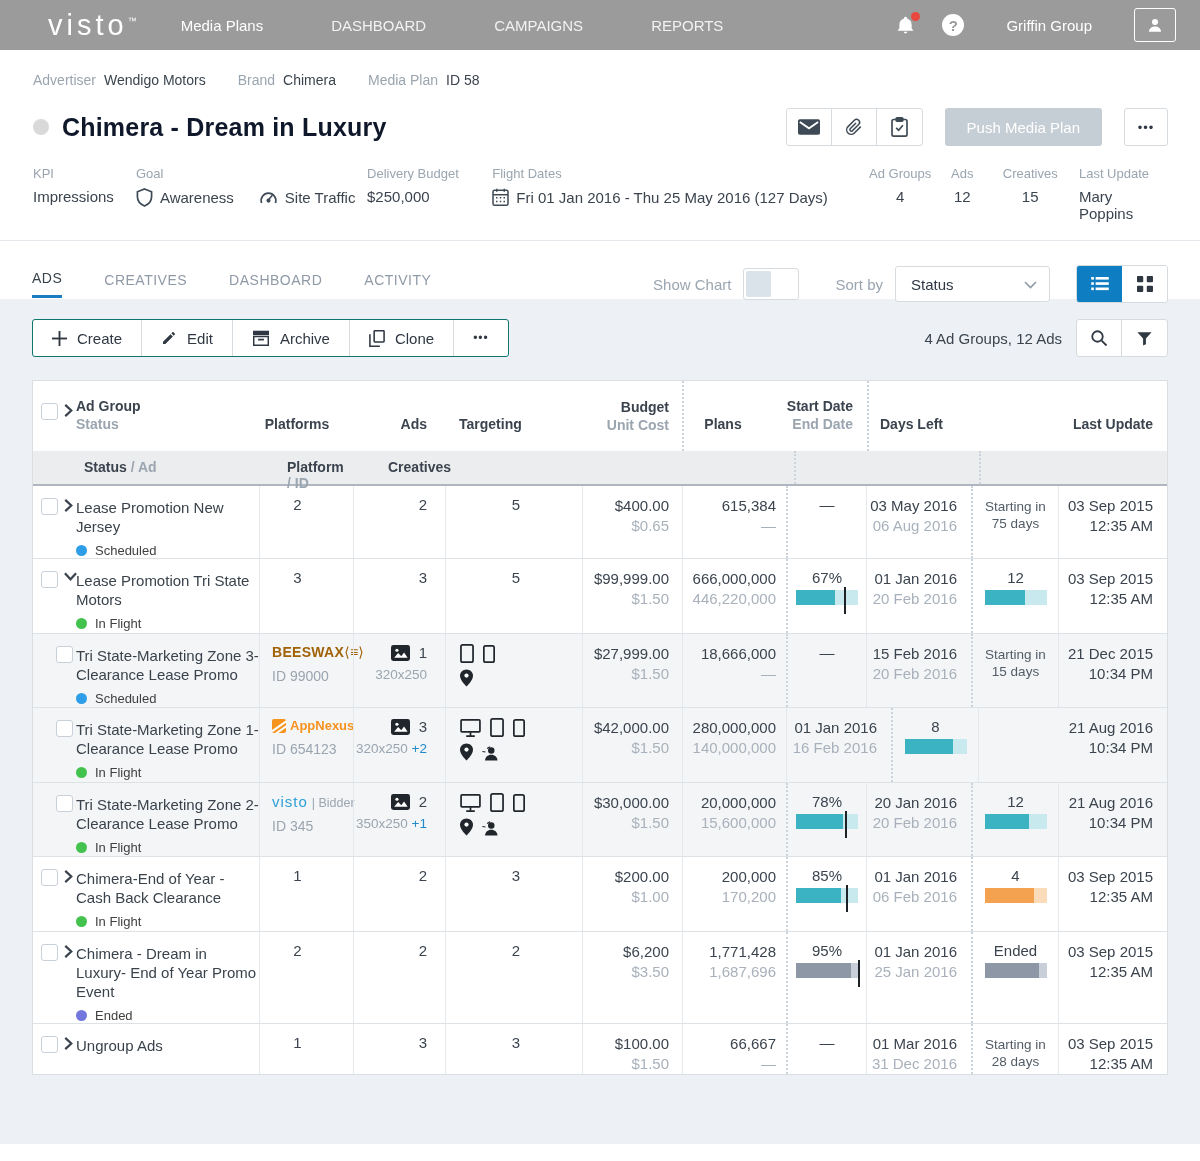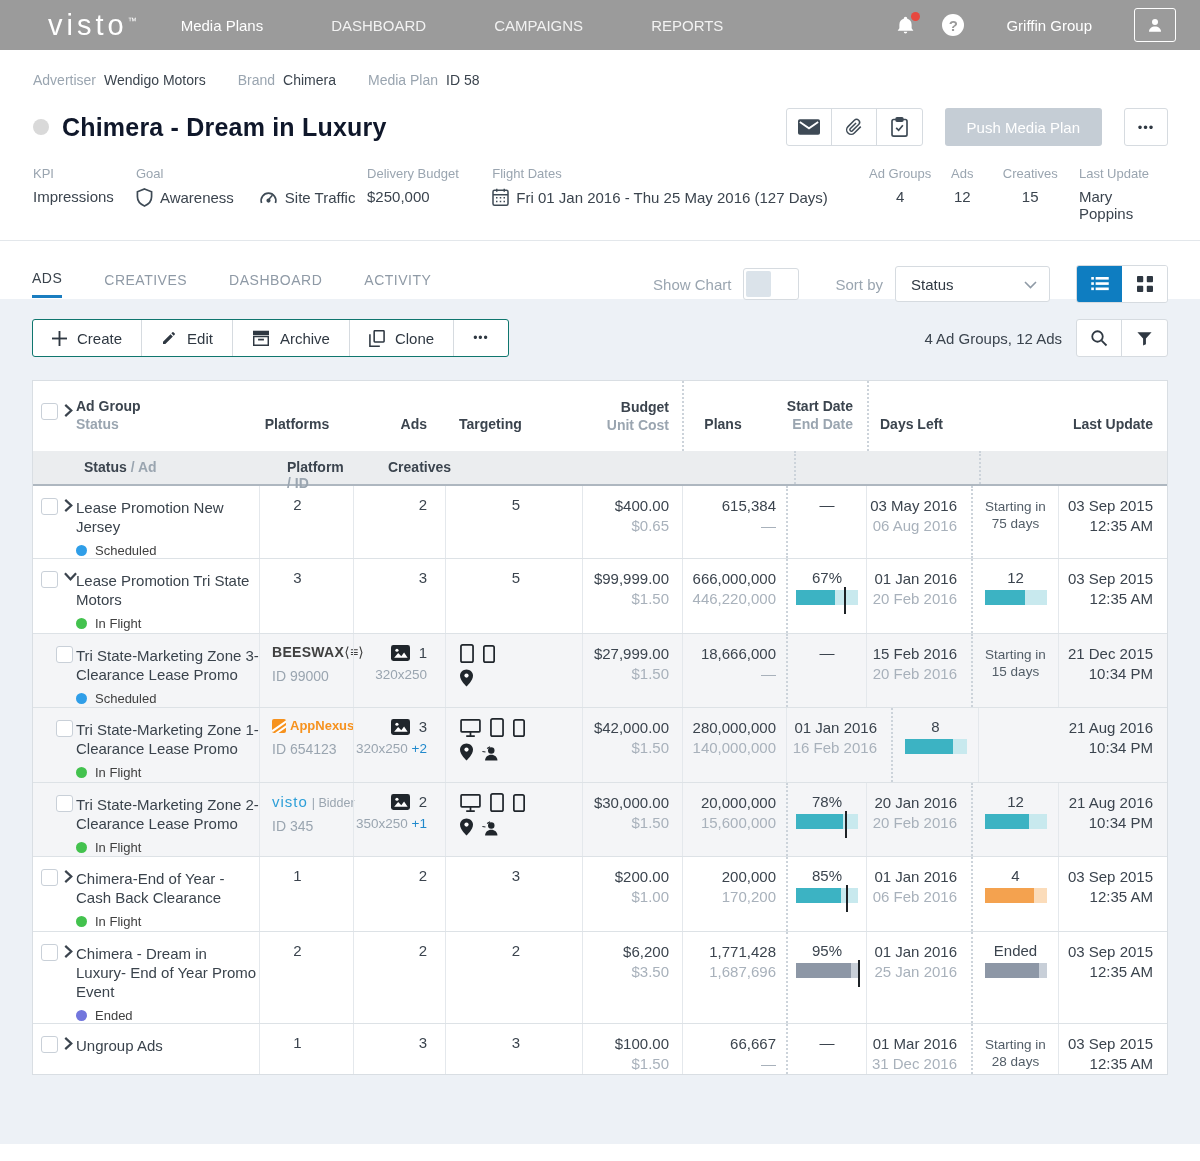--- a/index.html
+++ b/index.html
@@ -114,21 +114,21 @@
   .crsize .more { color:#2089cc; }
   .devrow { display:flex; gap:9px; padding-left:14px; color:#20262c; align-items:flex-end; }
   .devrow + .devrow { margin-top:6px; }
   .bar { position:relative; width:62px; height:15px; margin:4px auto 0 auto; }
   .bar .track { position:absolute; inset:0; }
   .bar .fill { position:absolute; left:0; top:0; bottom:0; }
   .bar .marker { position:absolute; top:-3px; height:27px; width:2px; background:#1d2226; }
   .pct { font-size:15px; color:#3b444e; }
   .daystext { font-size:13.5px; color:#525d67; line-height:17px; padding:2px 6px 0 6px; }
   .dash { color:#3b444e; font-size:15px; }
-  .bw-logo { font-weight:bold; color:#404040; font-size:14px; letter-spacing:.3px; white-space:nowrap;text-align:right; }
+  .bw-logo { font-weight:bold; color:#a16207; font-size:14px; letter-spacing:.3px; white-space:nowrap;text-align:right; }
   .an-logo { color:#f6921e; font-size:13px; font-weight:bold; display:flex; align-items:center; gap:4px; white-space:nowrap; }
   .an-sq { width:14px; height:14px; background:#f6921e; border-radius:2px; position:relative; overflow:hidden; flex:none; }
   .an-sq:before { content:""; position:absolute; left:-2px; top:5px; width:22px; height:2px; background:#fff; transform:rotate(-35deg); }
   .an-sq:after { content:""; position:absolute; left:-2px; top:10px; width:22px; height:2px; background:#fff; transform:rotate(-35deg); }
   .vb-logo { font-size:14px; white-space:nowrap; }
   .vb-logo .v { color:#2d9fd8; letter-spacing:1px; font-size:15px; }
   .vb-logo .b { color:#9aa5b0; font-size:12.5px; }
   svg { display:block; }
 </style>
 </head>

